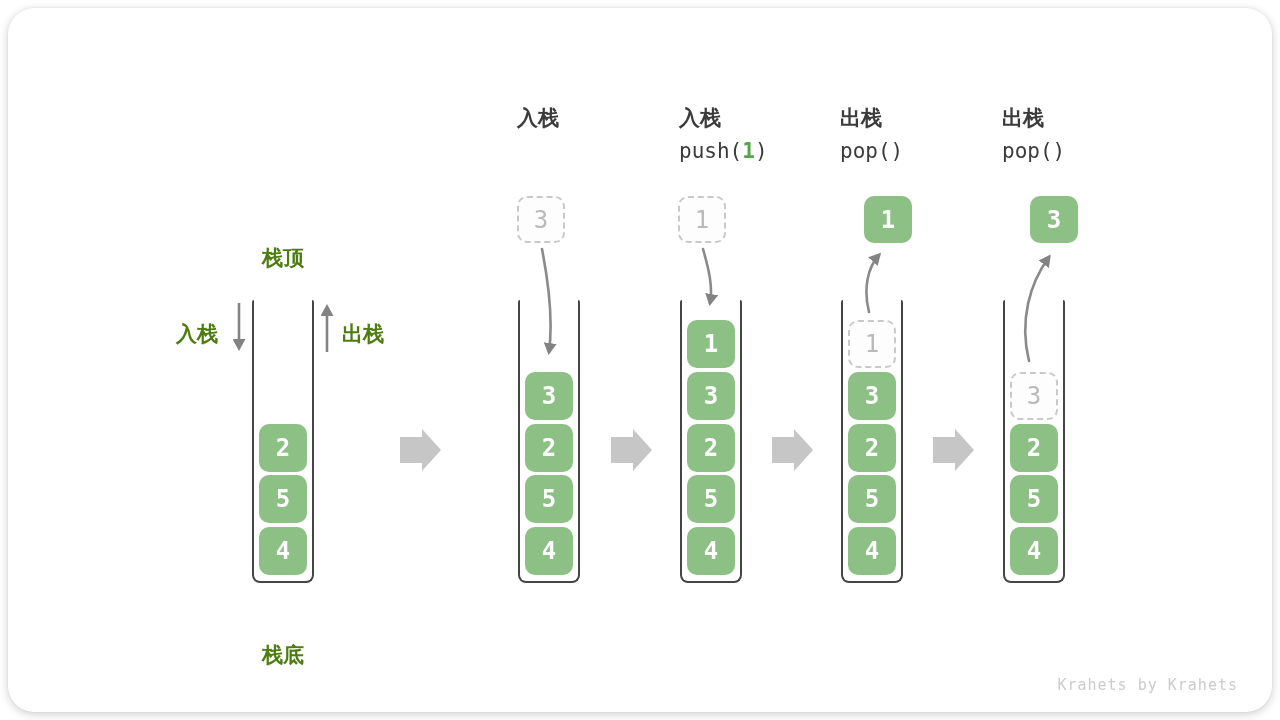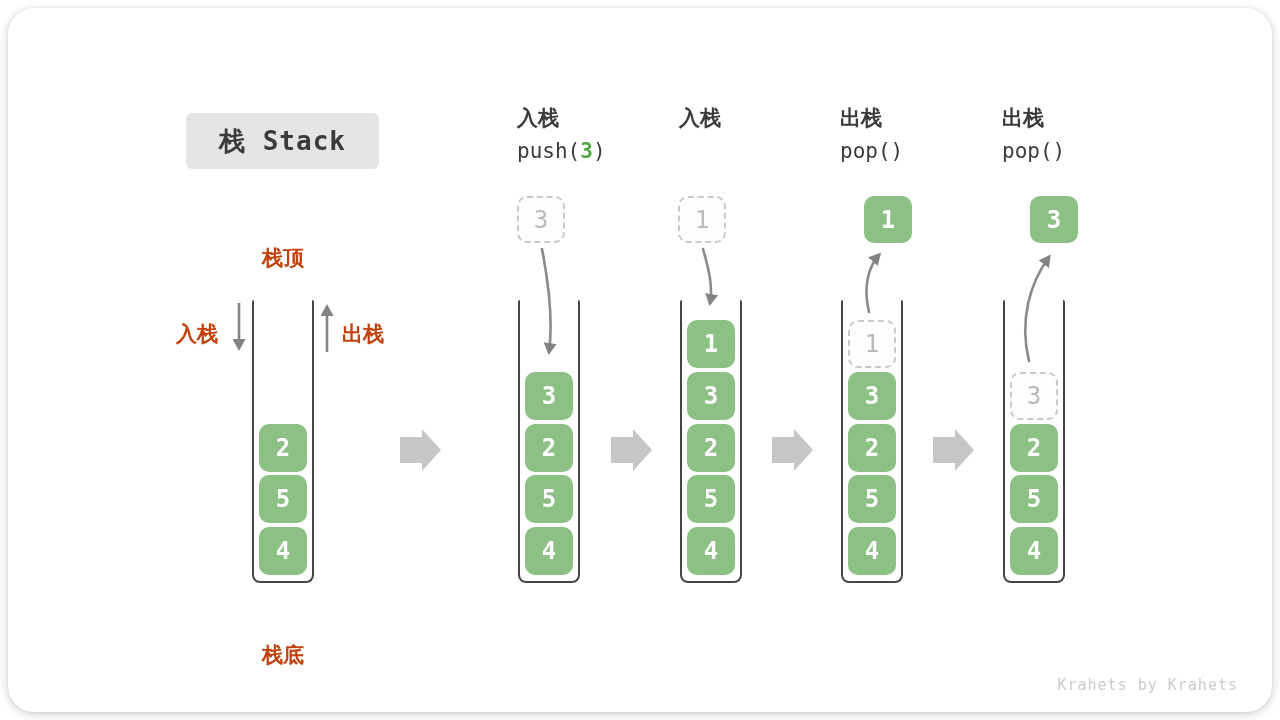--- a/index.html
+++ b/index.html
@@ -17,21 +17,21 @@
     background:#e5e5e5; border-radius:6px;
     display:flex; align-items:center; justify-content:center;
     font-family:"DejaVu Sans Mono", monospace; font-size:26px; font-weight:bold;
     color:#3b3b3b; letter-spacing:1px;
   }
   .op-label { position:absolute; top:103px; width:160px; color:#3b3b3b; }
   .op-name  { display:block; font-size:21px; font-weight:bold; line-height:31px; }
   .op-code  { display:block; font-family:"DejaVu Sans Mono", monospace; font-size:21px; line-height:34px; color:#3b3b3b; }
   .op-code .arg { color:#53A547; font-weight:bold; }
 
-  .lbl { position:absolute; color:#c2410c; font-weight:bold; font-size:21px; }
+  .lbl { position:absolute; color:#4d7c0f; font-weight:bold; font-size:21px; }
   .lbl.center { width:84px; text-align:center; }
 
   .container {
     position:absolute; top:300px; width:62px; height:283px; box-sizing:border-box;
     border-left:2px solid #454545; border-right:2px solid #454545; border-bottom:2px solid #454545;
     border-radius:2px 2px 8px 8px; background:#ffffff;
   }
   .block {
     position:absolute; left:5px; width:48px; height:48px; border-radius:10px;
     background:#8CC084; color:#ffffff;
@@ -59,28 +59,27 @@
     font-family:"DejaVu Sans Mono", monospace; font-size:15px;
     color:#cbcbcb; letter-spacing:1px;
   }
 </style>
 </head>
 <body>
 
 <div class="canvas">
   <div class="card"></div>
 
-  <div class="title-box">栈 Stack</div>
 
   <div class="op-label" style="left:517px">
     <span class="op-name">入栈</span>
-    <span class="op-code"><span>push(</span><span class="arg">3</span><span>)</span></span>
   </div>
   <div class="op-label" style="left:679px">
     <span class="op-name">入栈</span>
+    <span class="op-code"><span>push(</span><span class="arg">1</span><span>)</span></span>
   </div>
   <div class="op-label" style="left:840px">
     <span class="op-name">出栈</span>
     <span class="op-code"><span>pop()</span><span class="arg"></span><span></span></span>
   </div>
   <div class="op-label" style="left:1002px">
     <span class="op-name">出栈</span>
     <span class="op-code"><span>pop()</span><span class="arg"></span><span></span></span>
   </div>
 

